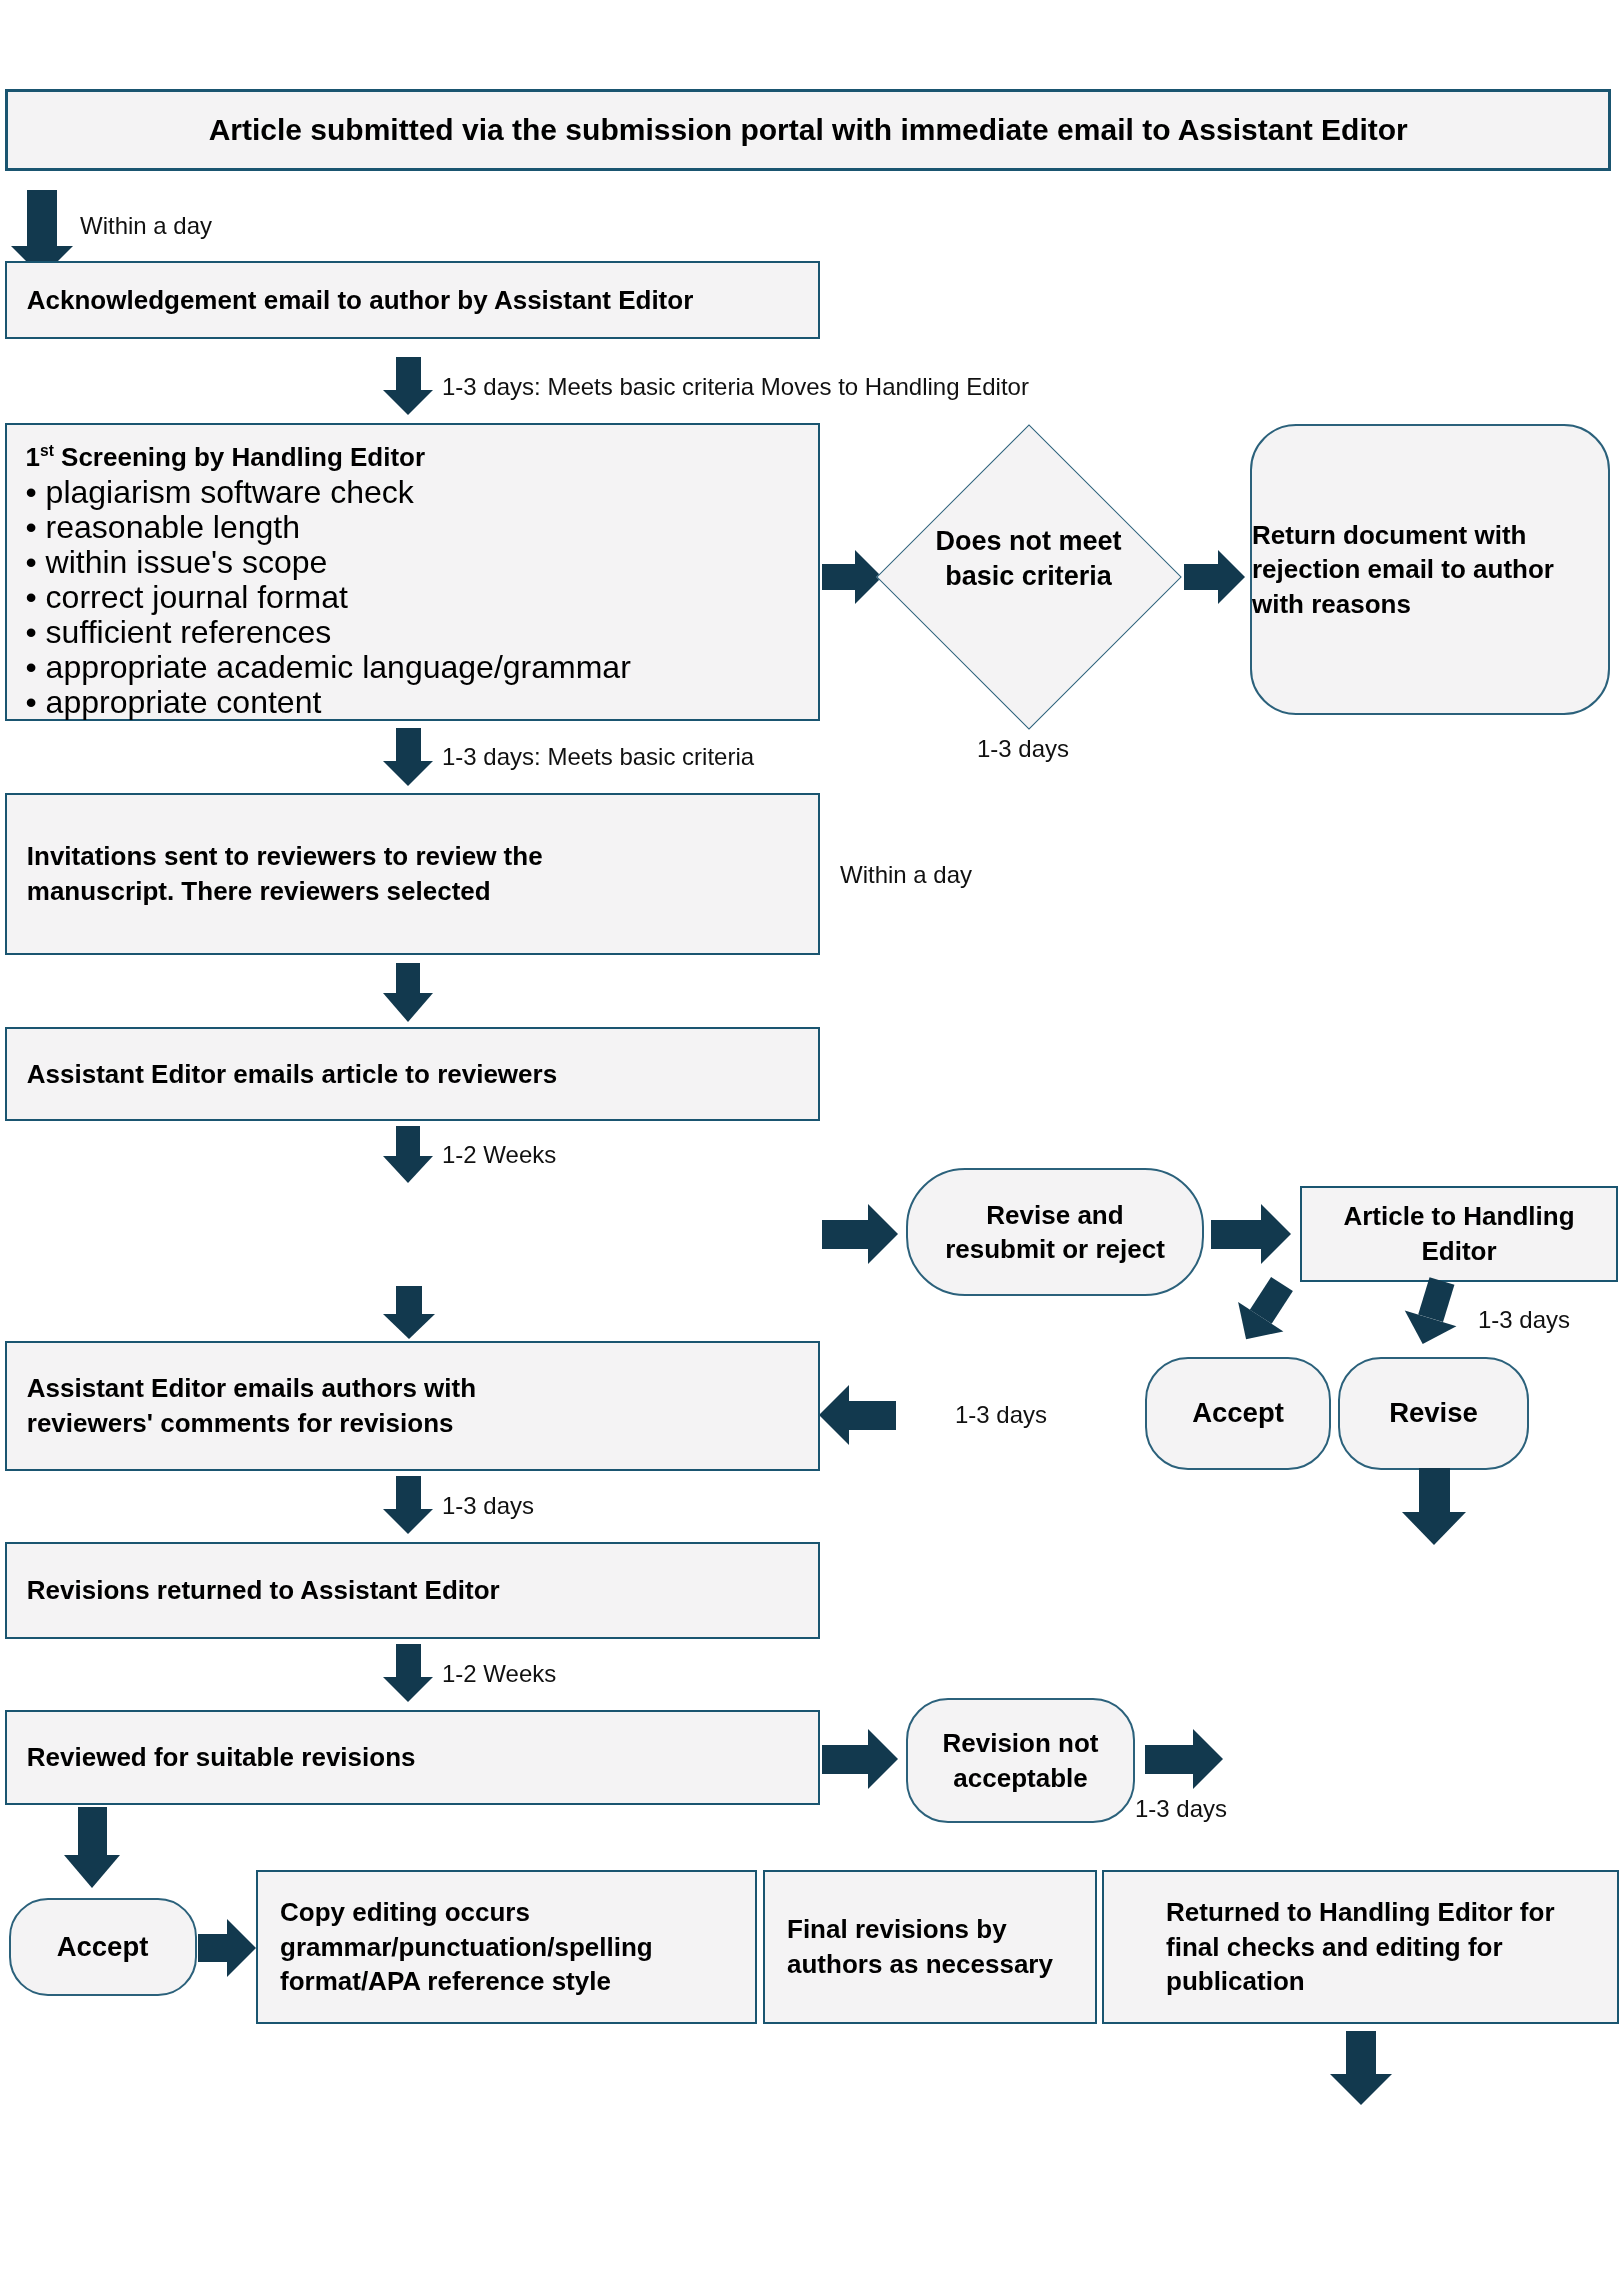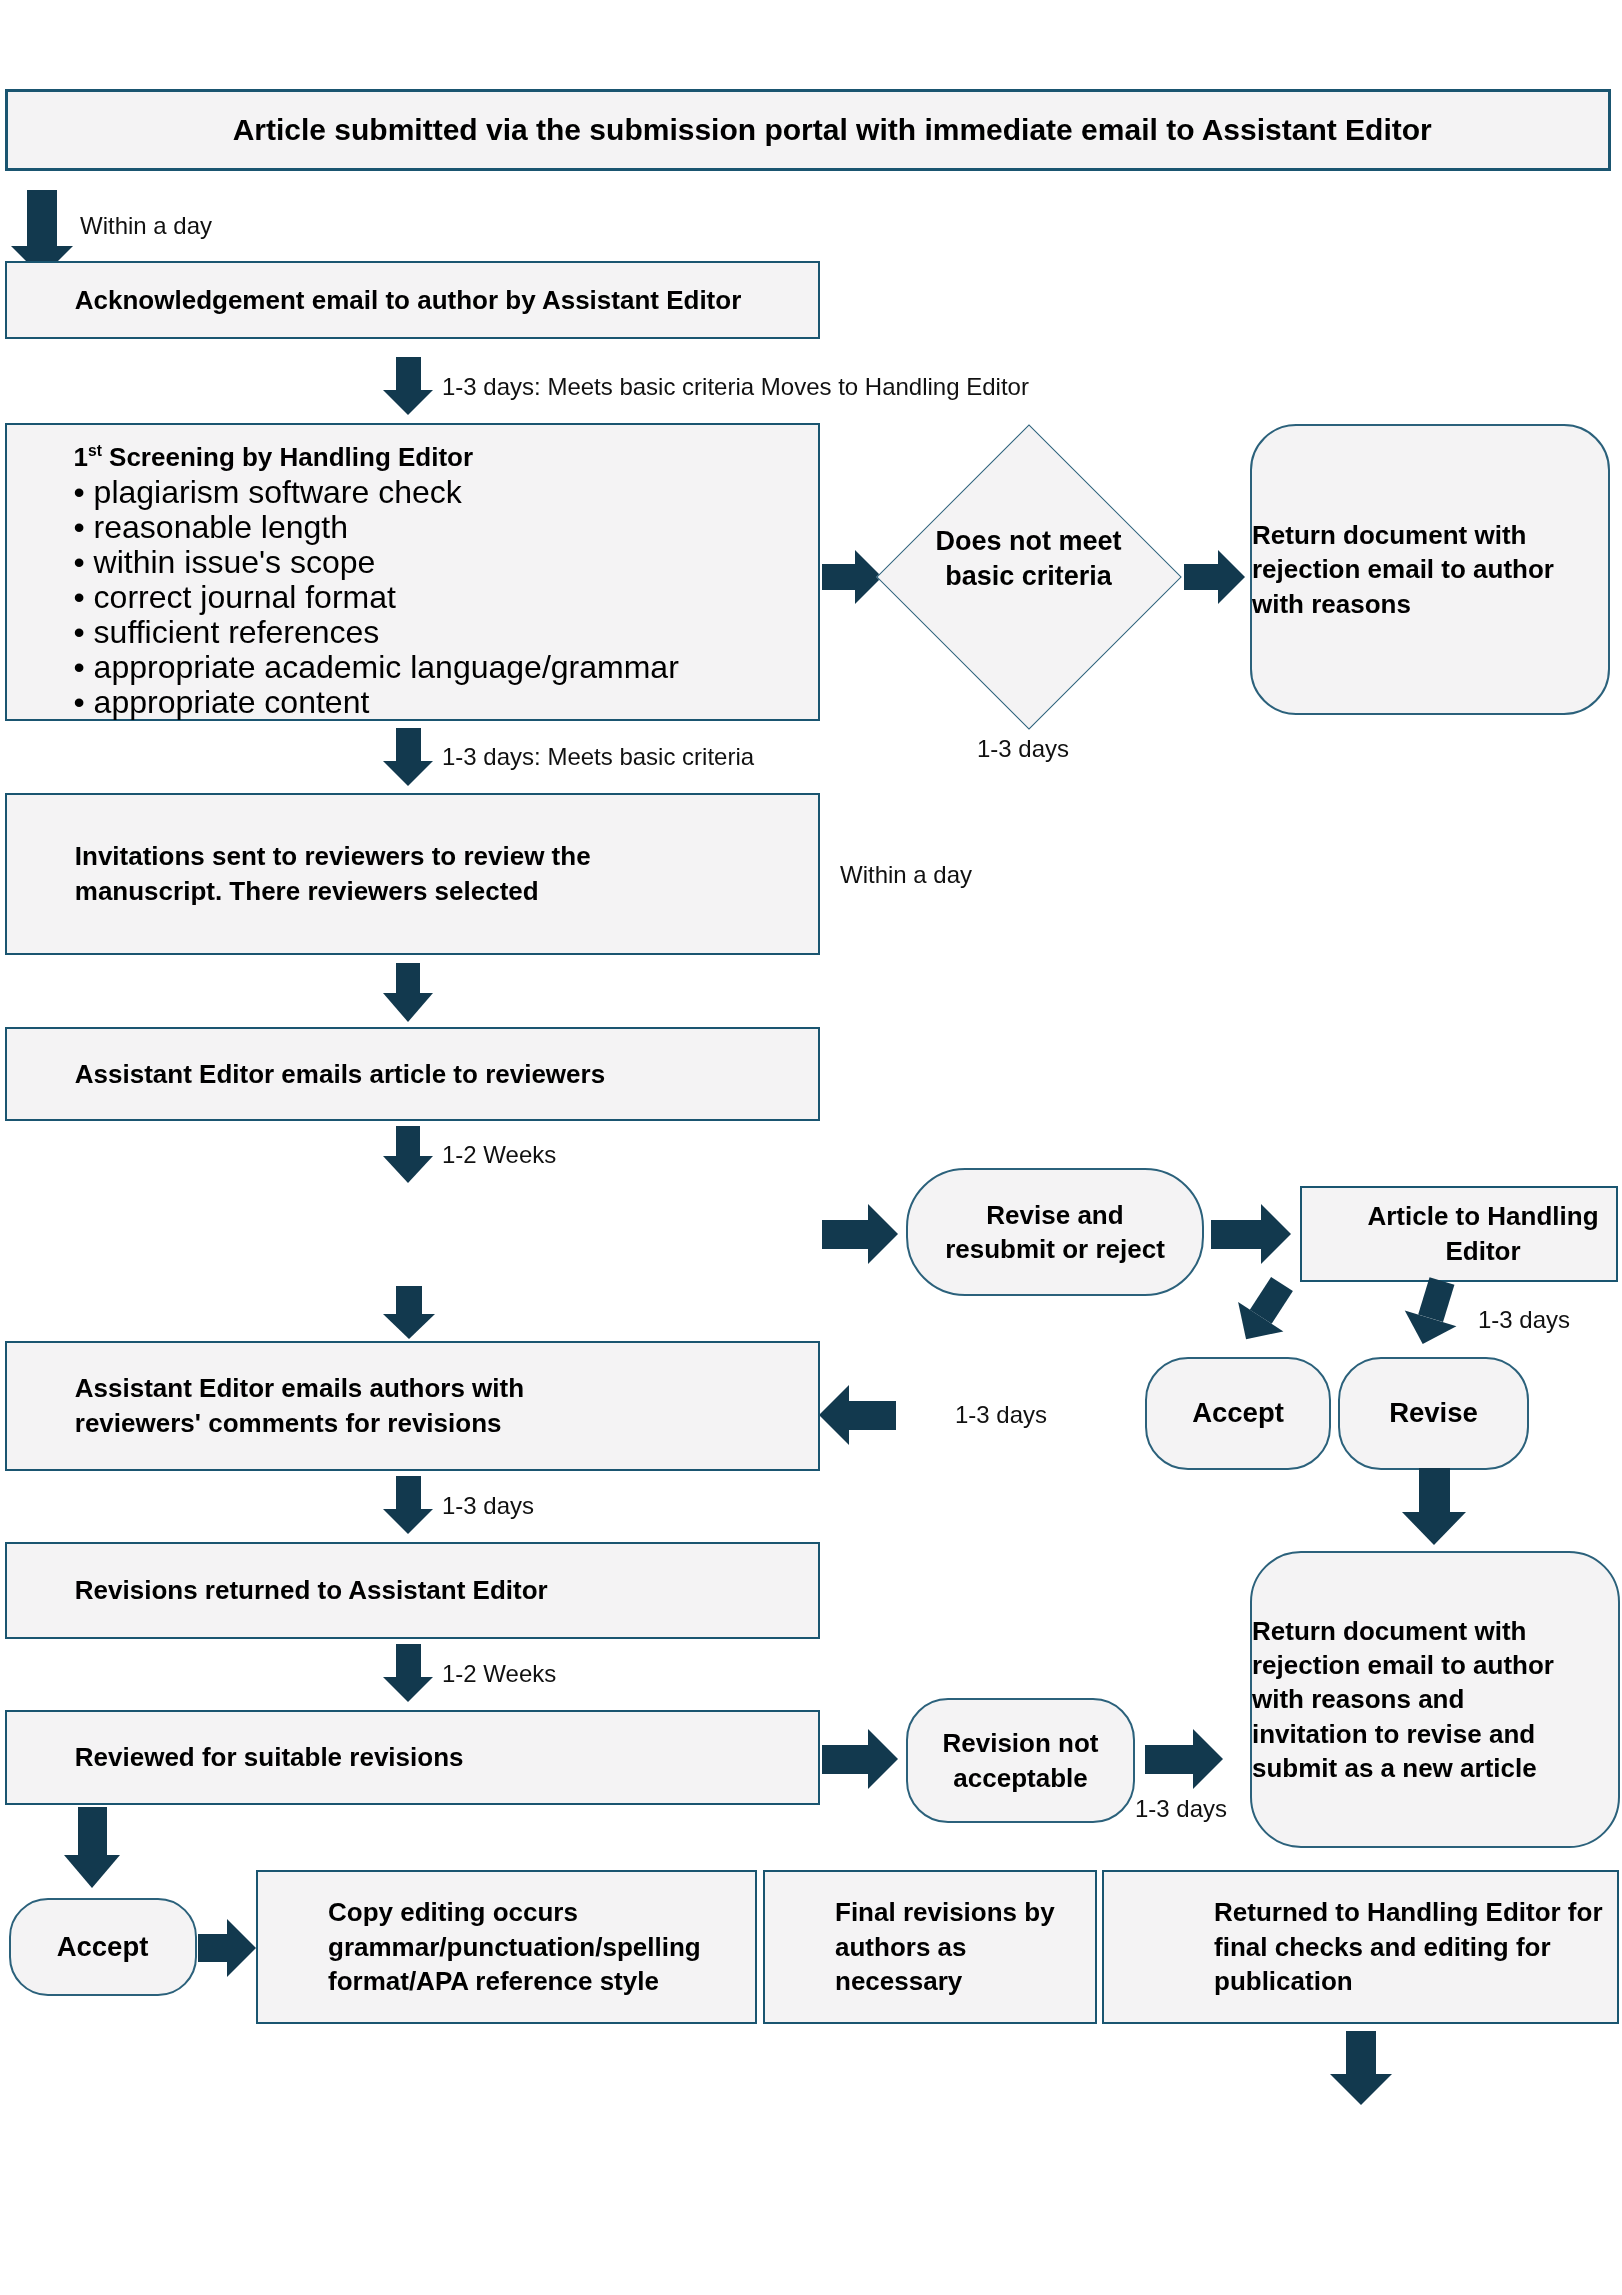--- a/index.html
+++ b/index.html
@@ -3,21 +3,21 @@
 <meta charset="utf-8">
 <style>
   html,body{margin:0;padding:0;background:#ffffff;}
   #canvas{
     position:relative;width:1623px;height:2295px;overflow:hidden;background:#fff;
     font-family:"Liberation Sans", sans-serif;color:#000;
   }
   
   .box{
     position:absolute;background:var(--fill);border:2.6px solid var(--border);
-    box-sizing:border-box;display:flex;align-items:center;padding-left:48px;
+    box-sizing:border-box;display:flex;align-items:center;
   }
   .box .txt{font-weight:bold;font-size:26px;line-height:1.33;padding-left:19.6px;}
   .box.center{justify-content:center;}
   .box.center .txt{padding:0 6.5px;text-align:center;}
   .box.thick{border-width:3.3px;}
   .title-txt{font-size:30px !important;}
   .pub-txt{font-size:29.4px !important;}
   
   .shape{
     position:absolute;background:var(--fill);border:2px solid var(--shape);
@@ -231,23 +231,20 @@
   <div class="shape" style="left:906px;top:1698px;width:229px;height:125px;border-radius:42px">
     <div class="txt" style="max-width:183px">Revision not acceptable</div>
   </div>
 
   <div class="arr right" style="left:1145px;top:1729px;--sw:29px;--sl:48px;--hw:60px;--hl:30px">
       <div class="shaft"></div>
       <div class="head"></div>
     </div>
   <div class="lbl" style="left:1135px;top:1794px">1-3 days</div>
 
-  <div class="shape lefttxt" style="left:1250px;top:1551px;width:370px;height:297px;border-radius:51px">
-    <div class="txt" style="max-width:327px">Return document with rejection email to author with reasons and invitation to revise and submit as a new article</div>
-  </div>
 
   <div class="arr down" style="left:1402px;top:1468px;--sw:31px;--sl:44px;--hw:64px;--hl:33px">
       <div class="shaft"></div>
       <div class="head"></div>
     </div>
 
   <div class="arr down" style="left:64px;top:1807px;--sw:29px;--sl:48px;--hw:56px;--hl:33px">
       <div class="shaft"></div>
       <div class="head"></div>
     </div>

